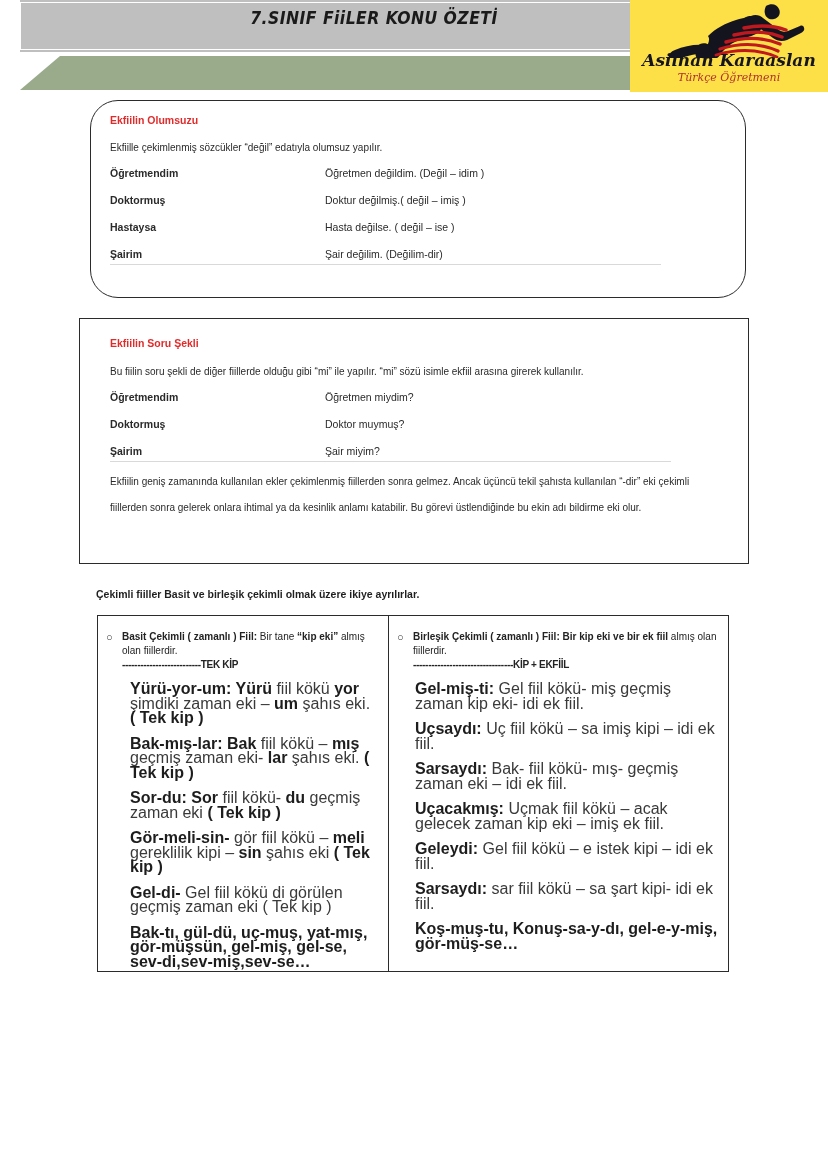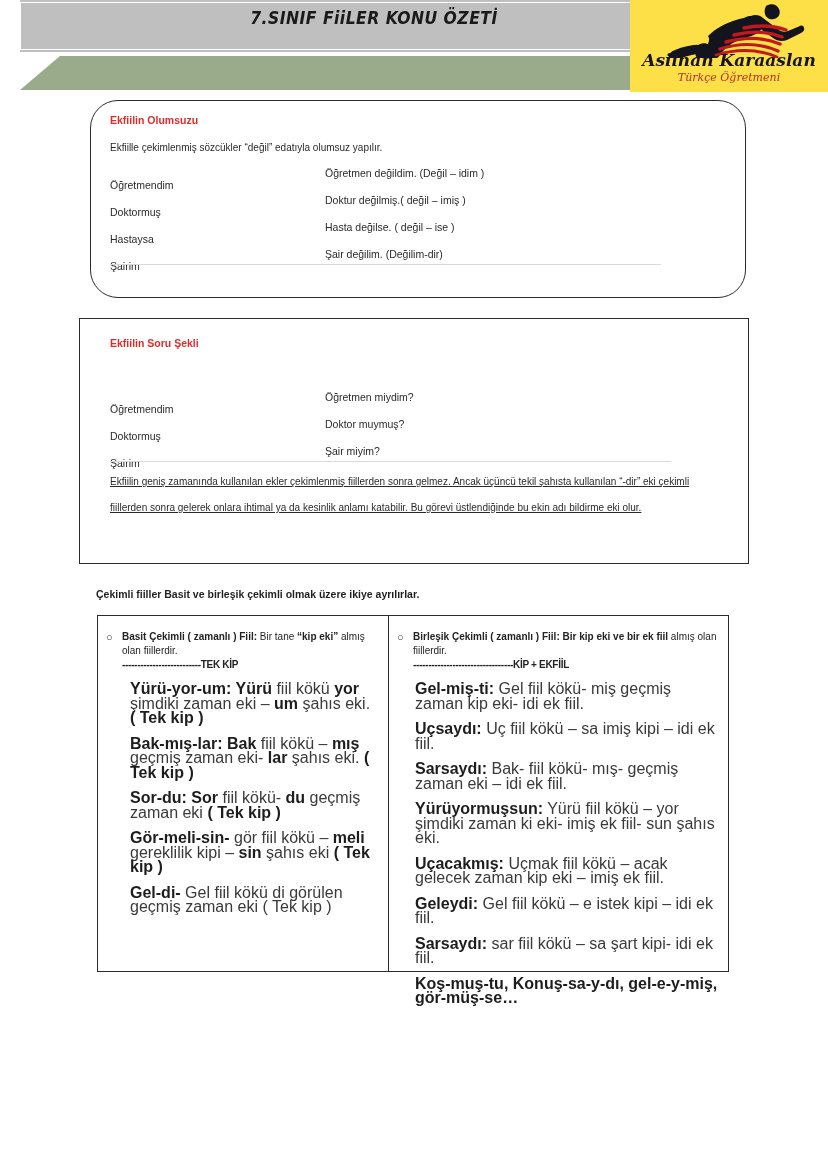--- a/index.html
+++ b/index.html
@@ -85,21 +85,21 @@
     position:absolute;
   }
   .para{
     position:absolute;
     font-size:10px;
     color:#2a2a2a;
     line-height:16px;
   }
   .pairs{position:absolute;font-size:10.5px;color:#2a2a2a;}
   .pairs .row{position:relative;height:27px;}
-  .pairs .lft{position:absolute;left:0;top:12px;}
+  .pairs .lft{position:absolute;left:0;top:0;font-weight:bold;}
   .pairs .rgt{position:absolute;left:215px;top:0;}
   .hr-light{
     position:absolute;height:1px;background:#d9d9d9;
   }
 
   
   .subtitle{
     position:absolute;left:96px;top:588px;
     font-size:10.5px;font-weight:bold;color:#1f1f1f;
   }
@@ -195,74 +195,75 @@
         <span class="rgt">Şair değilim. (Değilim-dir)</span>
       </div>
     </div>
 
   <div class="hr-light" style="left:19px;top:163px;width:551px;"></div>
 </div>
 
 <div class="box" id="box-soru">
   <div class="sec-title" style="left:30px;top:18px;">Ekfiilin Soru Şekli</div>
 
+  <div class="para" style="left:30px;top:45px;width:620px;">Bu fiilin soru şekli de diğer fiillerde olduğu gibi “mi” ile yapılır. “mi” sözü isimle ekfiil arasına girerek kullanılır.</div>
 
   <div class="pairs" id="que-pairs" style="left:30px;top:72px;width:620px;">
       <div class="row">
         <span class="lft">Öğretmendim</span>
         <span class="rgt">Öğretmen miydim?</span>
       </div>
       <div class="row">
         <span class="lft">Doktormuş</span>
         <span class="rgt">Doktor muymuş?</span>
       </div>
       <div class="row">
         <span class="lft">Şairim</span>
         <span class="rgt">Şair miyim?</span>
       </div>
     </div>
 
   <div class="hr-light" style="left:30px;top:142px;width:561px;"></div>
 
-  <div class="para" style="left:30px;top:150px;width:608px;line-height:26px;text-decoration:underline;">Ekfiilin geniş zamanında kullanılan ekler çekimlenmiş  fiillerden sonra gelmez. Ancak üçüncü tekil şahısta kullanılan “-dir” eki çekimli fiillerden sonra gelerek onlara ihtimal ya da kesinlik anlamı katabilir. Bu görevi üstlendiğinde bu ekin adı bildirme eki olur.</div>
+  <div class="para" style="left:30px;top:150px;width:608px;line-height:26px;">Ekfiilin geniş zamanında kullanılan ekler çekimlenmiş  fiillerden sonra gelmez. Ancak üçüncü tekil şahısta kullanılan “-dir” eki çekimli fiillerden sonra gelerek onlara ihtimal ya da kesinlik anlamı katabilir. Bu görevi üstlendiğinde bu ekin adı bildirme eki olur.</div>
 </div>
 
 <div class="subtitle">Çekimli fiiller Basit ve birleşik çekimli olmak üzere ikiye ayrılırlar.</div>
 
 <div class="tbl">
 
   <div class="tcol left">
     <div class="hdr-row">
       <div class="bullet">○</div>
       <div class="hdr-txt">
         <b>Basit Çekimli ( zamanlı ) Fiil:</b><span> Bir tane </span><b>“kip eki”</b><span> almış olan fiillerdir.</span>
         <b class="dashline">--------------------------TEK KİP</b>
       </div>
     </div>
     <div id="left-items">
         <p class="item"><b>Yürü-yor-um: Yürü</b><span> fiil kökü </span><b>yor</b><span> şimdiki zaman eki – </span><b>um</b><span> şahıs eki. </span><b>( Tek kip )</b></p>
         <p class="item"><b>Bak-mış-lar: Bak</b><span>  fiil kökü – </span><b>mış</b><span> geçmiş zaman eki- </span><b>lar</b><span> şahıs eki. </span><b>( Tek kip )</b></p>
         <p class="item"><b>Sor-du: Sor</b><span> fiil kökü- </span><b>du</b><span> geçmiş zaman eki </span><b>( Tek kip )</b></p>
         <p class="item"><b>Gör-meli-sin-</b><span> gör fiil kökü – </span><b>meli</b><span> gereklilik kipi – </span><b>sin</b><span> şahıs eki </span><b>( Tek kip )</b></p>
         <p class="item"><b>Gel-di-</b><span> Gel fiil kökü di görülen geçmiş zaman eki ( Tek kip )</span></p>
+        <p class="item allbold"><b>Bak-tı, gül-dü, uç-muş, yat-mış, gör-müşsün, gel-miş, gel-se, sev-di,sev-miş,sev-se…</b></p>
       </div>
   </div>
 
   <div class="tcol right">
     <div class="hdr-row">
       <div class="bullet">○</div>
       <div class="hdr-txt">
         <b>Birleşik Çekimli ( zamanlı ) Fiil: Bir kip eki ve bir ek fiil</b><span> almış olan fiillerdir.</span>
         <b class="dashline">---------------------------------KİP + EKFİİL</b>
       </div>
     </div>
     <div id="right-items">
         <p class="item"><b>Gel-miş-ti:</b><span> Gel fiil kökü- miş geçmiş zaman kip eki- idi ek fiil.</span></p>
         <p class="item"><b>Uçsaydı:</b><span> Uç fiil kökü – sa imiş kipi – idi ek fiil.</span></p>
         <p class="item"><b>Sarsaydı:</b><span> Bak- fiil kökü- mış- geçmiş zaman eki – idi ek fiil.</span></p>
-        <p class="item"><b>Yürüyormuşsun:</b><span> Yürü fiil kökü – yor şimdiki zaman ki eki- imiş ek fiil- sun şahıs eki.</span></p>
         <p class="item"><b>Uçacakmış:</b><span> Uçmak fiil kökü – acak gelecek zaman kip eki – imiş ek fiil.</span></p>
         <p class="item"><b>Geleydi:</b><span> Gel fiil kökü – e istek kipi – idi ek fiil.</span></p>
         <p class="item"><b>Sarsaydı:</b><span> sar fiil kökü – sa şart kipi- idi ek fiil.</span></p>
         <p class="item allbold"><b>Koş-muş-tu, Konuş-sa-y-dı, gel-e-y-miş, gör-müş-se…</b></p>
       </div>
   </div>
 </div>
 
 </body></html>

